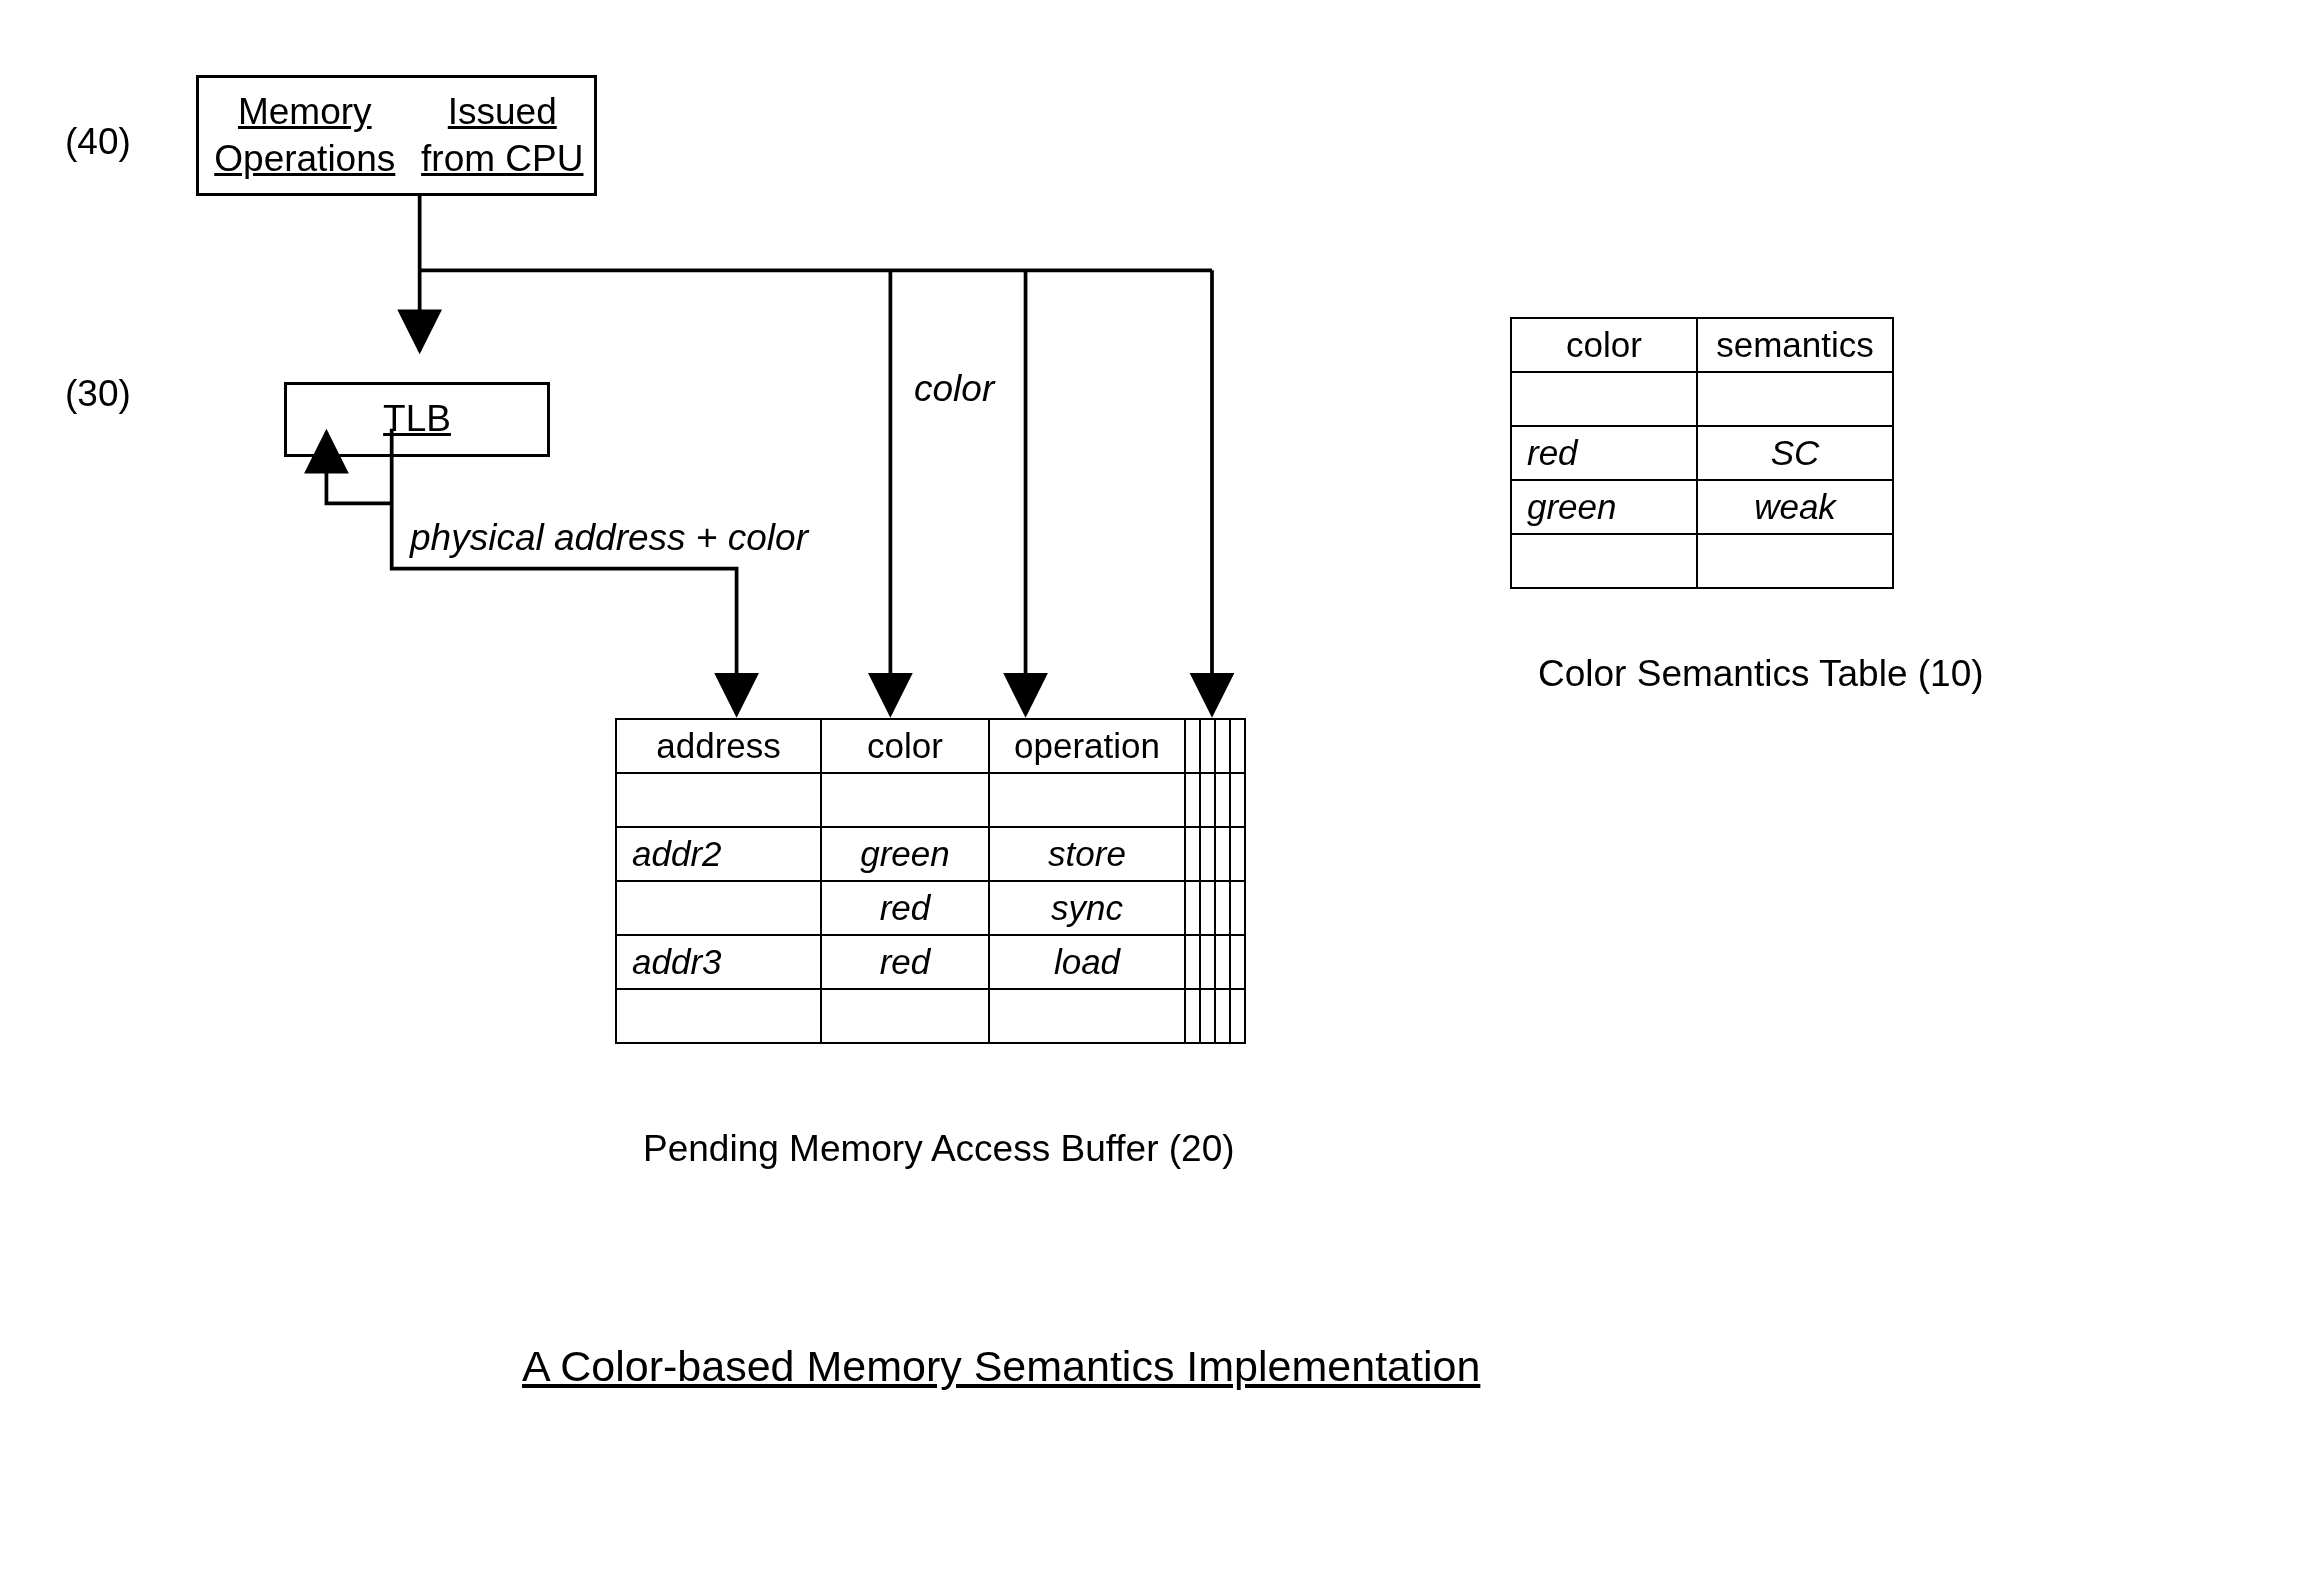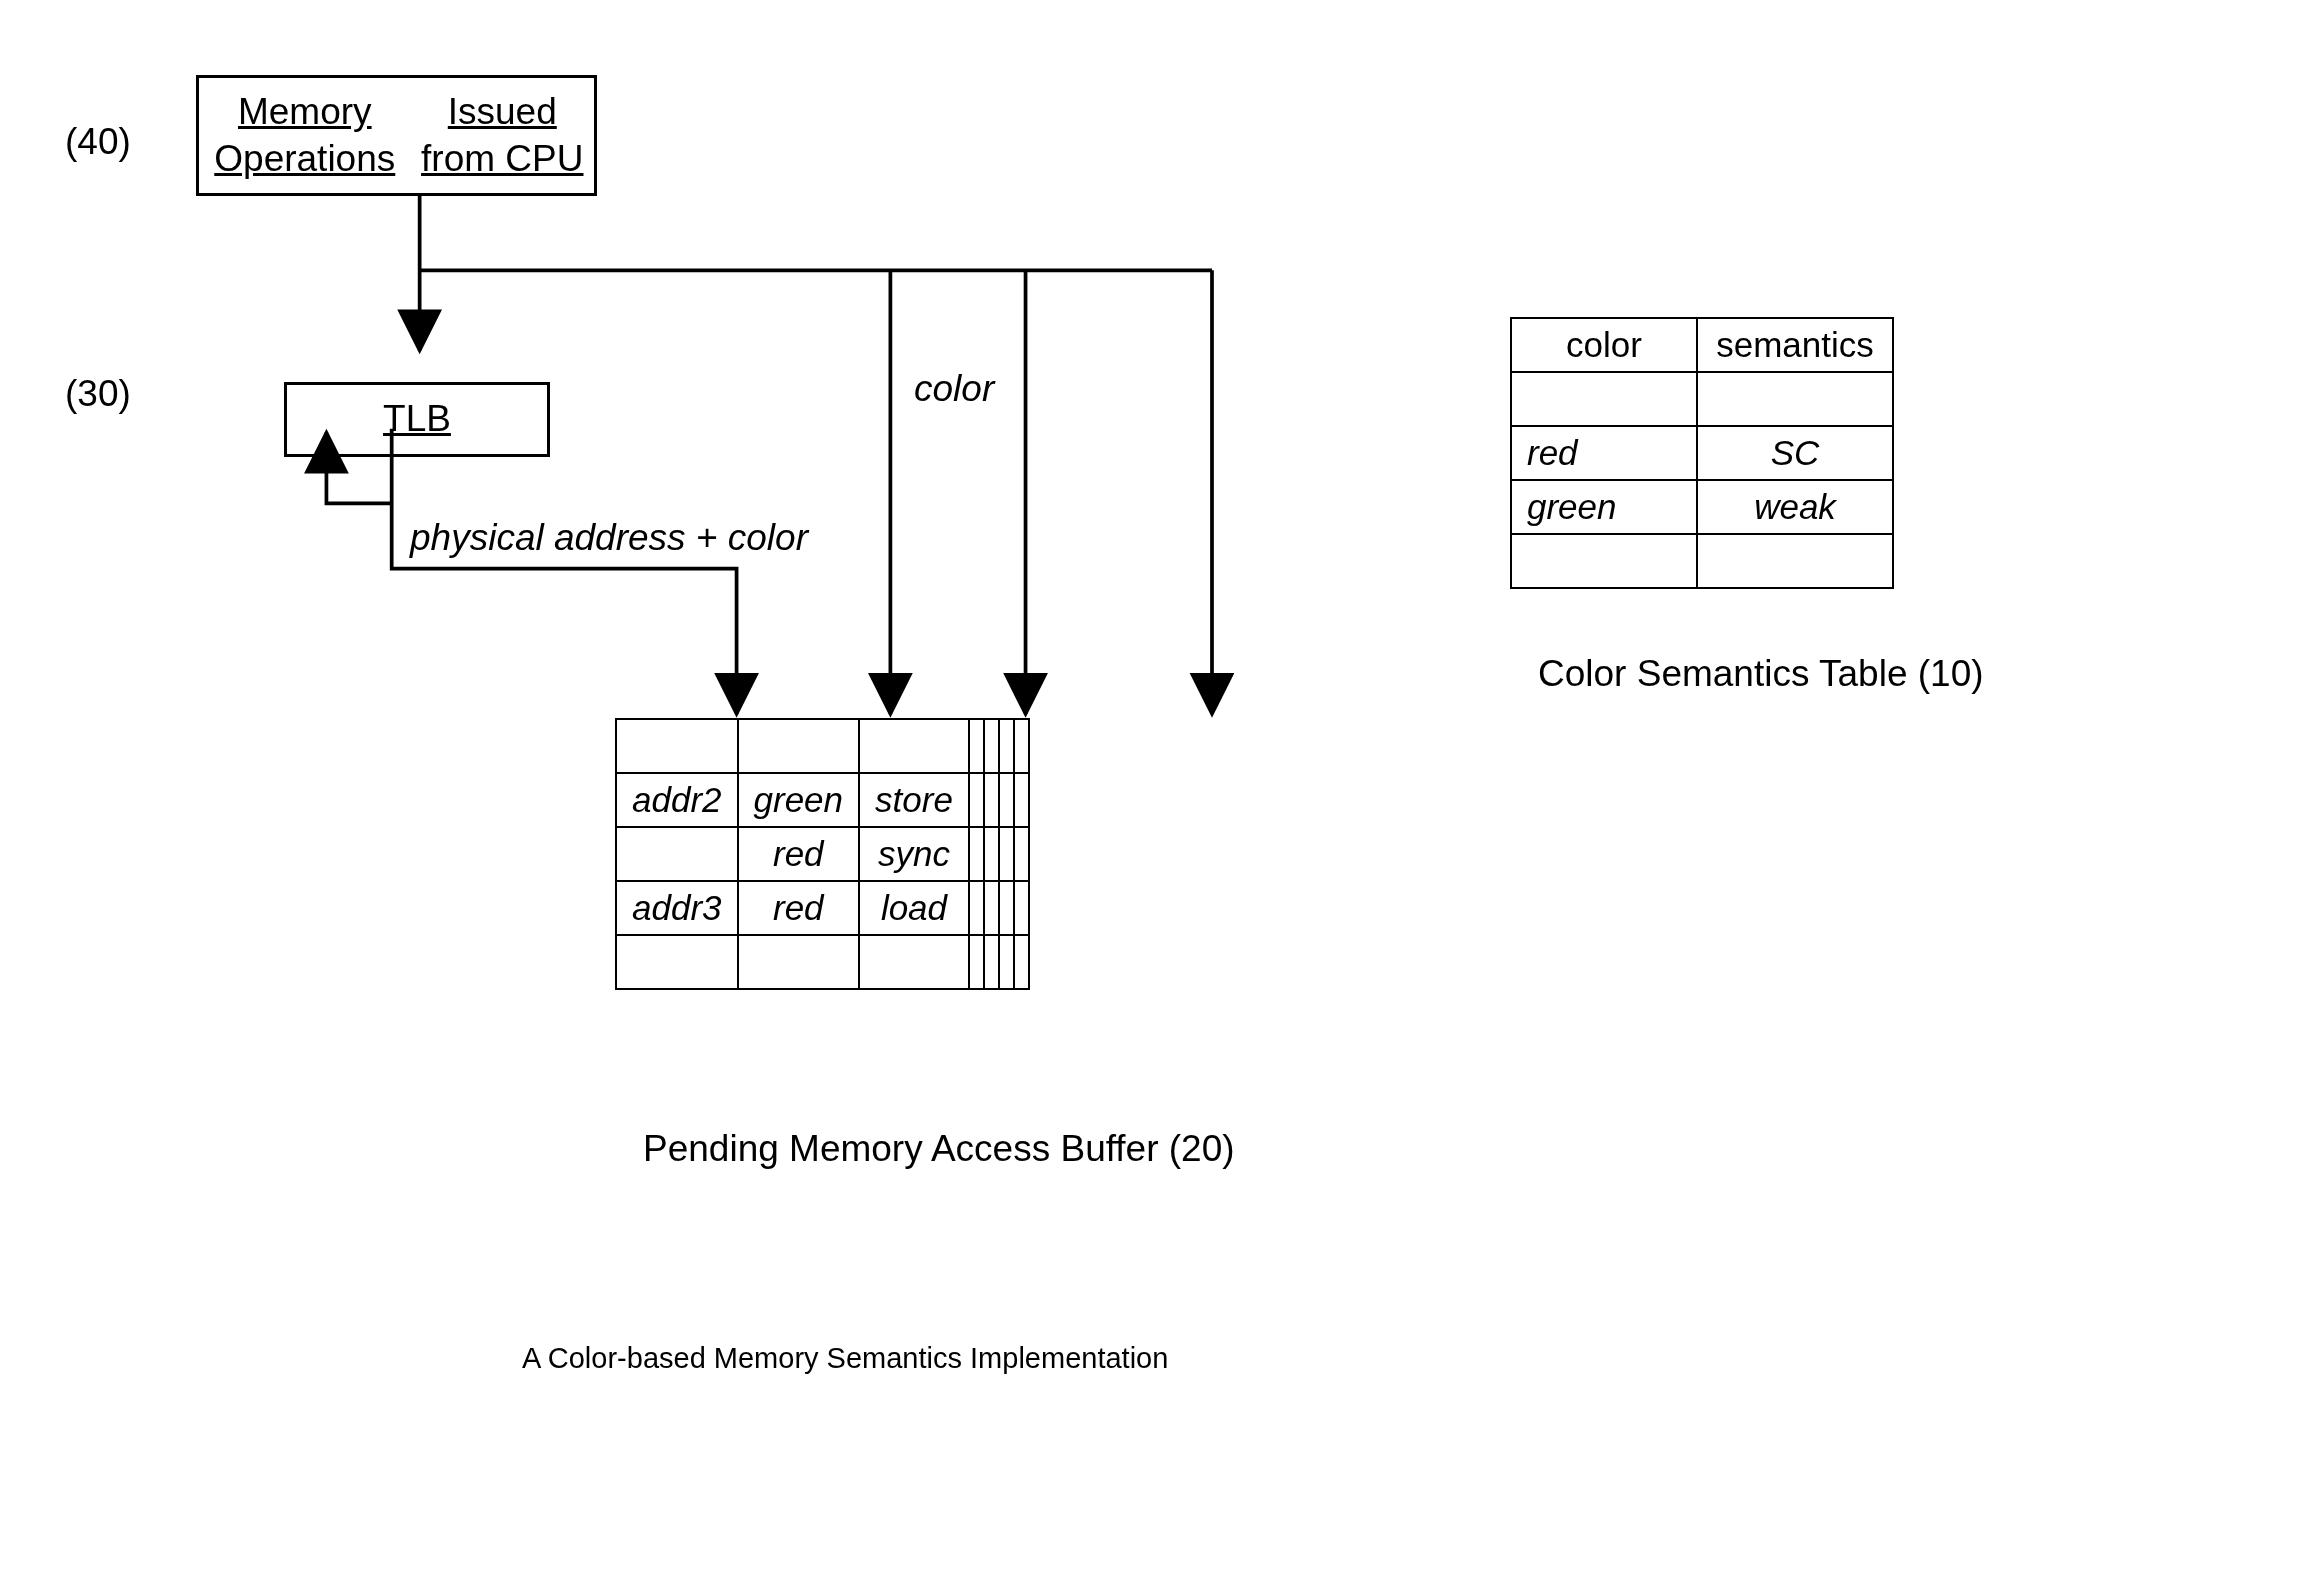--- a/index.html
+++ b/index.html
@@ -24,21 +24,22 @@
     background: #fff;
     text-decoration: underline;
   }
   .label {
     position: absolute;
     font-size: 37px;
   }
   .ital { font-style: italic; }
   .title {
     position: absolute;
-    font-size: 29px;
+    font-size: 43px;
+    text-decoration: underline;
   }
   svg.arrows {
     position: absolute;
     left: 0; top: 0;
     width: 2300px;
     height: 1594px;
     pointer-events: none;
   }
   table.tbl {
     position: absolute;
@@ -95,20 +96,29 @@
 
   <path d="M 1300 290 L 1300 766" stroke="#000" stroke-width="4" fill="none" marker-end="url(#ah)"></path>
 
   <path d="M 420 460 L 420 610 L 790 610 L 790 766" stroke="#000" stroke-width="4" fill="none" marker-end="url(#ah)"></path>
 
   <path d="M 420 540 L 350 540 L 350 464" stroke="#000" stroke-width="4" fill="none" marker-end="url(#ah)"></path>
 </svg>
 
 <table class="tbl" style="left:615px; top:718px;">
   <tbody>
+      <tr>
+    <th class="center" style="width:205px">address</th>
+    <th class="center" style="width:168px">color</th>
+    <th class="center" style="width:196px">operation</th>
+    <th class="narrow"></th>
+    <th class="narrow"></th>
+    <th class="narrow"></th>
+    <th class="narrow"></th>
+  </tr>
   <tr>
         <td class="italcell"></td>
         <td class="italcell center"></td>
         <td class="italcell center"></td>
         <td class="narrow"></td>
         <td class="narrow"></td>
         <td class="narrow"></td>
         <td class="narrow"></td>
       </tr>
   <tr>

